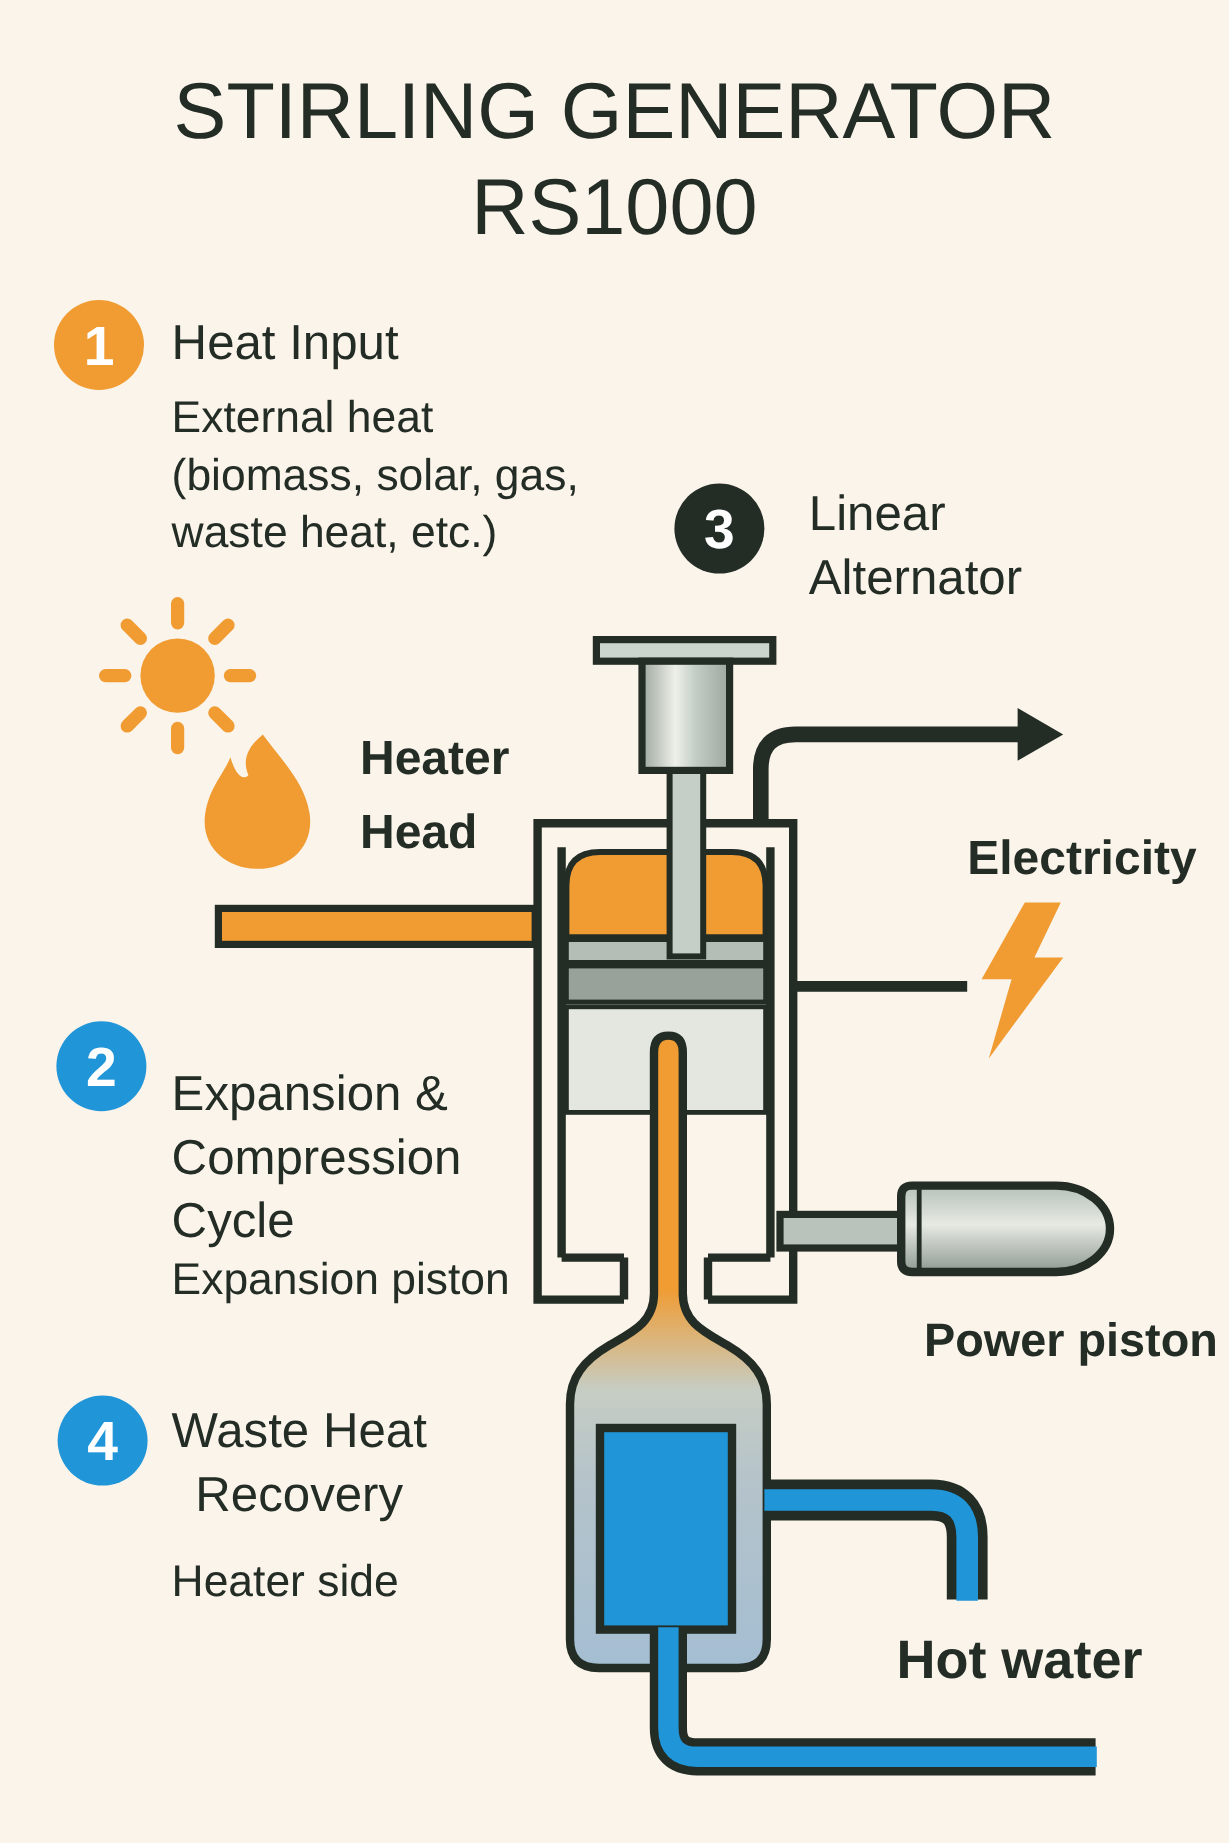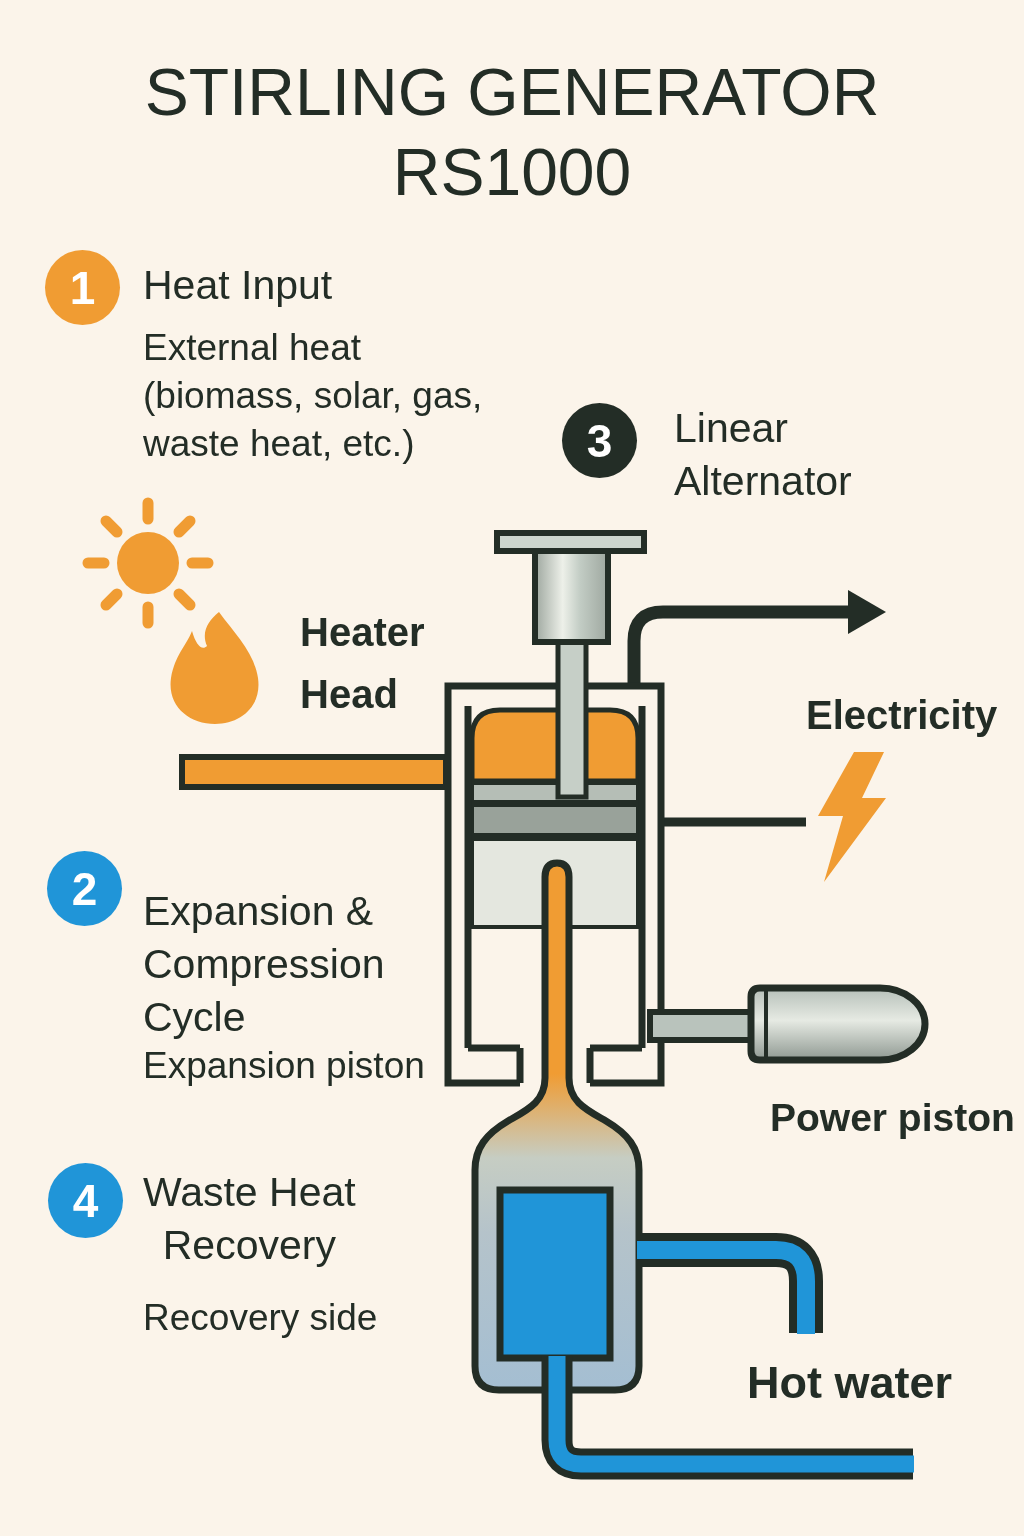--- a/index.html
+++ b/index.html
@@ -139,15 +139,15 @@
 Cycle</div>
 <div class="txt body-text" style="left:143px;top:1042px;">Expansion piston</div>
 
 <div class="txt diagram-label" style="left:770px;top:1087px;font-size:39px;">Power piston</div>
 
 <div class="badge badge-blue" style="left:48px;top:1163px;">
   <span>4</span>
 </div>
 <div class="txt heading" style="left:143px;top:1166px;text-align:center;">Waste Heat
 Recovery</div>
-<div class="txt body-text" style="left:143px;top:1294px;">Recovery side</div>
+<div class="txt body-text" style="left:143px;top:1294px;">Heater side</div>
 
 <div class="txt diagram-label" style="left:747px;top:1352px;font-size:45px;">Hot water</div>
 
 </body></html>

